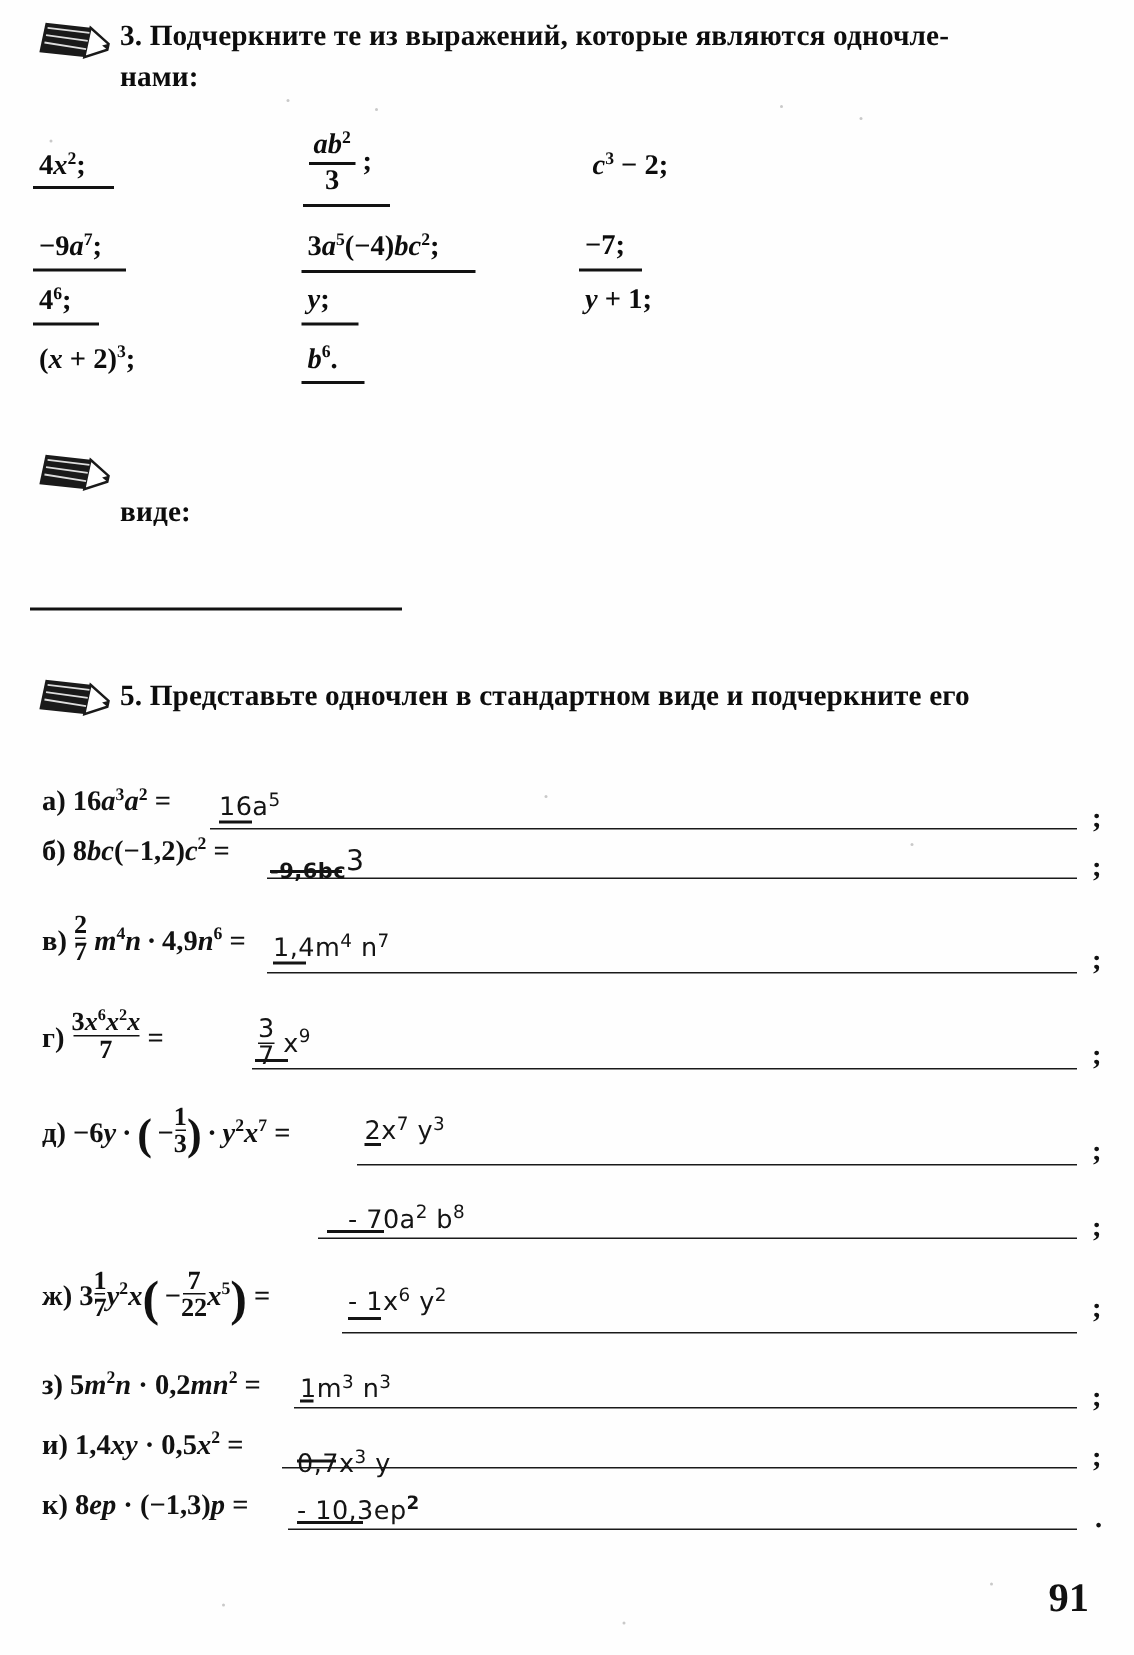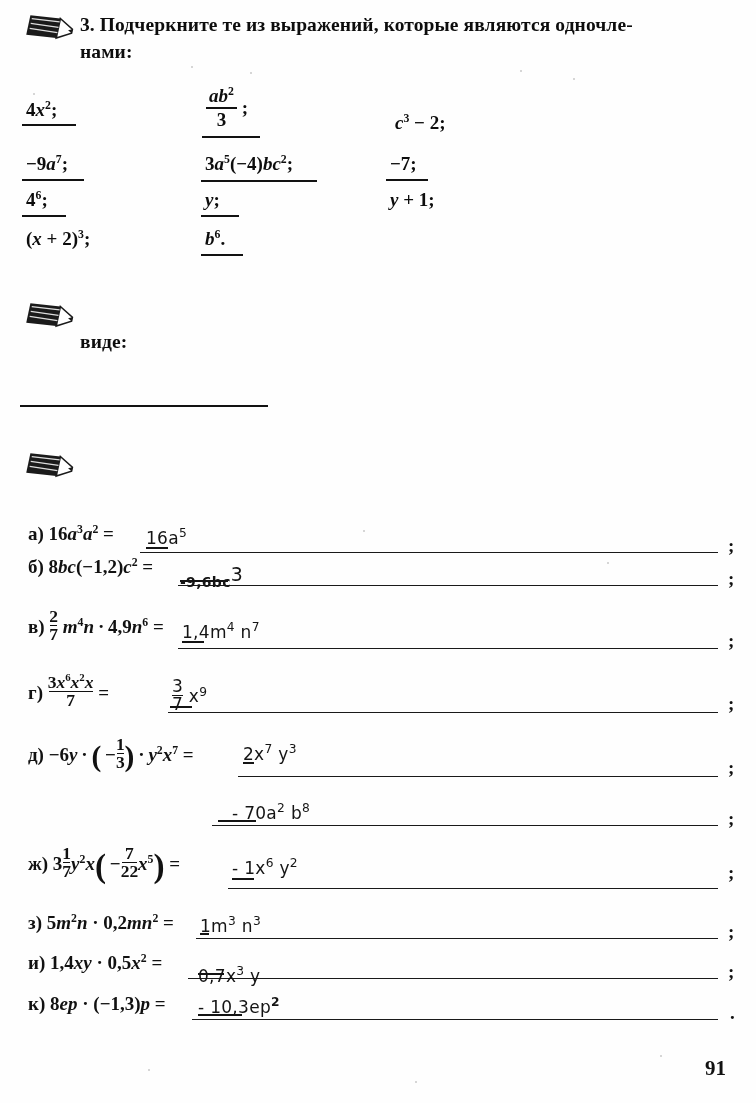--- a/index.html
+++ b/index.html
@@ -140,21 +140,21 @@
     font-family: "DejaVu Sans", sans-serif;
   }
   .hand-frac .num-part { display: block; }
   .hand-frac .bar { display: block; border-top: 1.6px solid #141414; }
   .hand-frac .den-part { display: block; }
 
   .page-number {
     position: absolute;
     right: 30px;
     bottom: 22px;
-    font-size: 21px;
+    font-size: 27px;
     font-weight: bold;
     font-family: "Liberation Serif", "DejaVu Serif", serif;
   }
 
   .speck {
     position: absolute;
     background: #c9c9c9;
     width: 2px;
     height: 2px;
     border-radius: 50%;
@@ -193,21 +193,21 @@
 
   <div class="expr" style="left:206px; top:86px;">
     <span class="frac">
       <span class="num-part"><i>ab</i><sup>2</sup></span>
       <span class="bar"></span>
       <span class="den-part">3</span>
     </span><span style="vertical-align:middle;">&nbsp;;</span>
   </div>
   <div class="ul-mark" style="left:202px; top:136px; width:58px;"></div>
 
-  <div class="expr" style="left:395px; top:112px;">
+  <div class="expr" style="left:395px; top:99px;">
     <i>c</i><sup>3</sup> − 2;
   </div>
 
   <div class="expr" style="left:26px; top:153px;">
     −9<i>a</i><sup>7</sup>;
   </div>
   <div class="ul-mark" style="left:22px; top:179px; width:62px;"></div>
 
   <div class="expr" style="left:205px; top:153px;">
     3<i>a</i><sup>5</sup>(−4)<i>bc</i><sup>2</sup>;
@@ -267,20 +267,24 @@
         <path d="M4 6 L34 3 L34 23 L4 26 Z" fill="#1a1a1a"></path>
         <path d="M34 3 L48 11 L48 15 L34 23 Z" fill="#ffffff" stroke="#1a1a1a" stroke-width="1.6"></path>
         <path d="M44 13 L48 11 L48 15 Z" fill="#1a1a1a"></path>
         <path d="M6 9 L34 6.5" stroke="#ffffff" stroke-width="1.2" opacity="0.85"></path>
         <path d="M6 14 L34 12" stroke="#ffffff" stroke-width="1.2" opacity="0.85"></path>
         <path d="M6 19 L34 17.5" stroke="#ffffff" stroke-width="1.2" opacity="0.85"></path>
       </g>
     </svg>
   </div>
 
+  <div class="task-head" style="left:80px; top:451px; width:662px;">
+    <span>5.</span>
+    <span>Представьте одночлен в стандартном виде и подчеркните его</span>
+  </div>
 
   <div class="q-row" style="top:523px;">
     <span class="q-label">а)</span>
     16<i>a</i><sup>3</sup><i>a</i><sup>2</sup> =
   </div>
   <div class="answer-line" style="left:140px; top:552px; width:578px;"></div>
   <div class="hand" style="left:146px; top:526px;">
     <span>16a</span><sup>5</sup>
   </div>
   <div class="hand-ul" style="left:146px; top:547px; width:22px;"></div>

